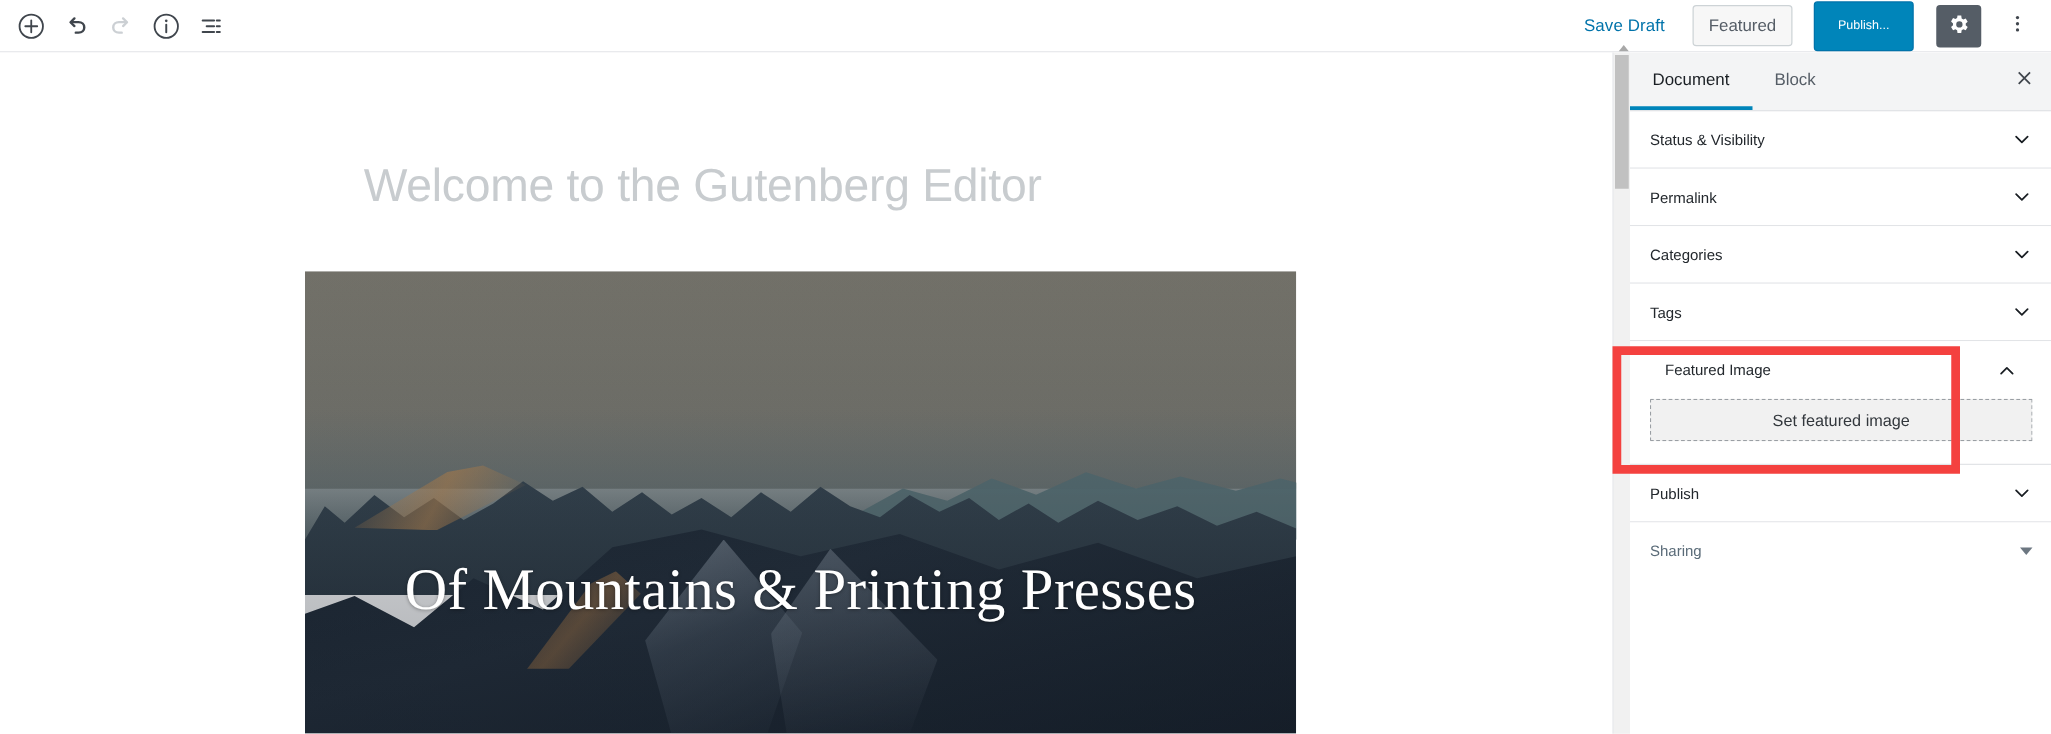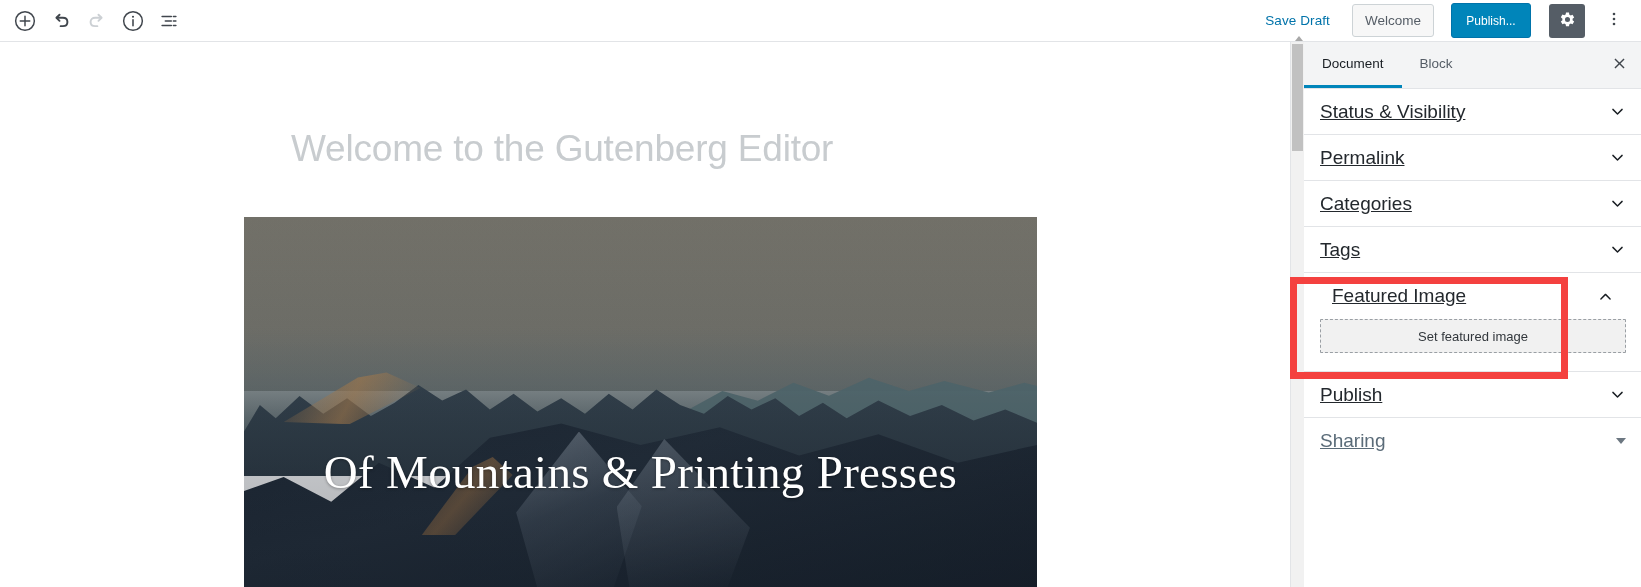--- a/index.html
+++ b/index.html
@@ -39,24 +39,24 @@
   }
   .preview-btn {
     height: 33px; min-width: 76px;
     border: 1px solid #cdd3d6; border-radius: 3px;
     background: #f7f7f7; color: #555d66;
     font-size: 13.5px; font-family: "Liberation Sans", sans-serif;
     cursor: pointer; padding: 0 12px; margin-right: 9px;
     display:flex; align-items:center; justify-content:center;
   }
   .publish-btn {
-    height: 35px; min-width: 80px;
+    height: 40px; min-width: 80px;
     border: 1px solid #0073aa; border-radius: 3px;
     background: #0085ba; color: #ffffff;
-    font-size: 12px; font-family: "Liberation Sans", sans-serif;
+    font-size: 10px; font-family: "Liberation Sans", sans-serif;
     cursor: pointer; padding: 0 13px; margin-right: 10px;
     display:flex; align-items:center; justify-content:center;
   }
   .gear-btn {
     width: 36px; height: 34px; border-radius: 3px;
     background: #555d66; border: none;
     display: flex; align-items: center; justify-content: center;
     cursor: pointer; margin-right: 4px;
   }
   .kebab-btn {
@@ -202,21 +202,21 @@
   }
 
   .prow {
     height: 46px;
     border-bottom: 1px solid #e2e4e7;
     display: flex; align-items: center;
     padding: 0 16px;
     cursor: pointer;
     background: #ffffff;
   }
-  .prow-label { font-size: 19px; color: #23282d; font-weight: 400; text-decoration: underline; }
+  .prow-label { font-size: 12px; color: #23282d; font-weight: 400; }
   .prow-chev { margin-left: auto; display: flex; align-items: center; }
 
   .prow.sharing { border-bottom: none; }
   .prow.sharing .prow-label { color: #5a6b78; }
   .tri-down {
     width: 0; height: 0;
     border-left: 5px solid transparent;
     border-right: 5px solid transparent;
     border-top: 6px solid #6c7781;
   }
@@ -288,21 +288,21 @@
     <button class="tb-btn" title="Block navigation">
       <svg width="22" height="22" viewBox="0 0 24 24" fill="none">
         <path d="M4.5 7h10M8 12h6.5M4.5 17h10" stroke="#40464d" stroke-width="1.7" stroke-linecap="round"></path>
         <path d="M16.8 7h2.7M16.8 12h2.7M16.8 17h2.7" stroke="#40464d" stroke-width="1.7" stroke-linecap="round"></path>
       </svg>
     </button>
   </div>
 
   <div class="tb-right">
     <span class="save-draft">Save Draft</span>
-    <button class="preview-btn">Welcome</button>
+    <button class="preview-btn">Featured</button>
     <button class="publish-btn">Publish...</button>
     <button class="gear-btn" title="Settings">
       <span>
         <svg width="19" height="19" viewBox="0 0 24 24" fill="#ffffff">
           <path d="M19.4 13a7.6 7.6 0 000-2l2-1.6-2-3.4-2.4 1a7.6 7.6 0 00-1.7-1L14.9 3h-3.8l-.4 2.6c-.6.2-1.2.6-1.7 1l-2.4-1-2 3.4L6.6 11a7.6 7.6 0 000 2l-2 1.6 2 3.4 2.4-1c.5.4 1.1.8 1.7 1l.4 2.6h3.8l.4-2.6c.6-.2 1.2-.6 1.7-1l2.4 1 2-3.4-2-1.6zM13 15.2A3.2 3.2 0 1113 8.8a3.2 3.2 0 010 6.4z" transform="translate(-1,0)"></path>
         </svg>
       </span>
     </button>
     <button class="kebab-btn" title="More">
       <span>

